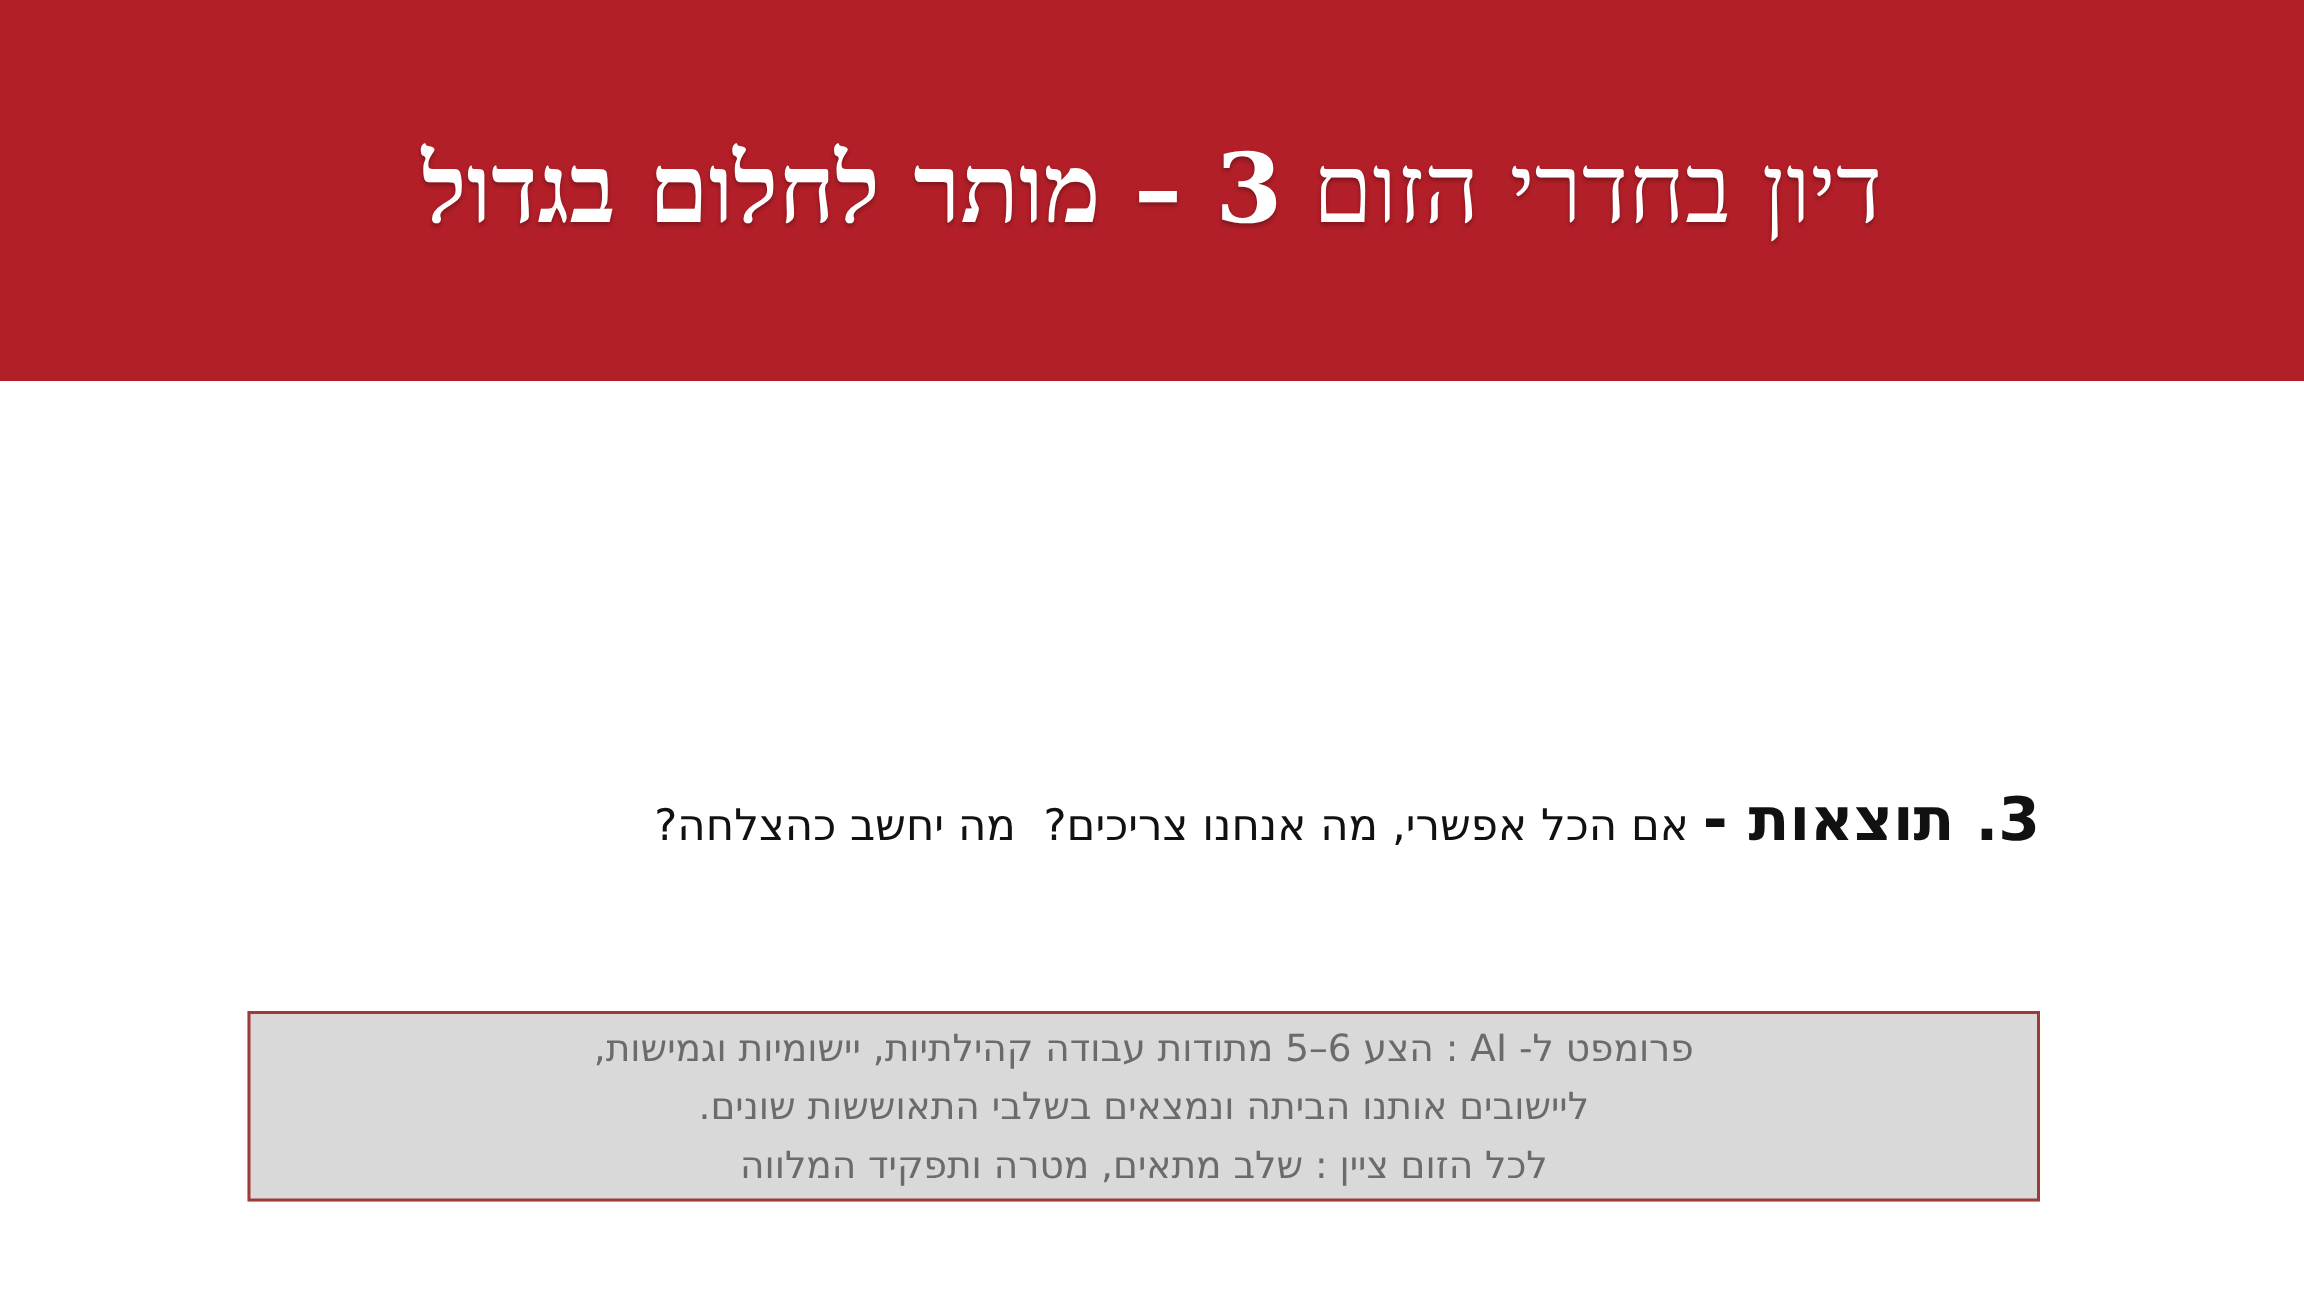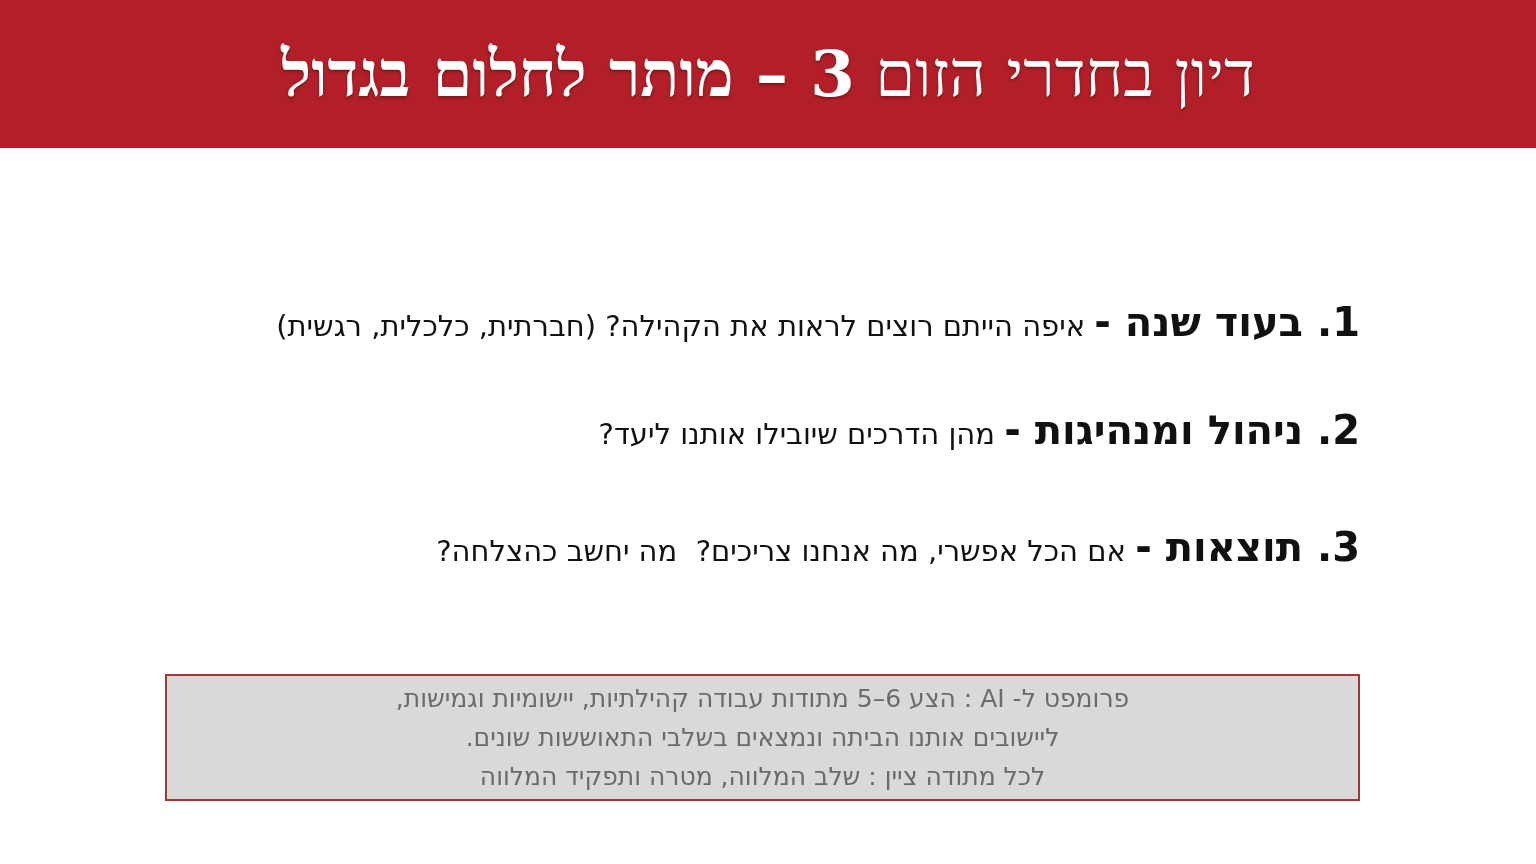--- a/index.html
+++ b/index.html
@@ -12,21 +12,21 @@
     width: 1536px;
     height: 864px;
     background: #ffffff;
     overflow: hidden;
   }
   
   .banner {
     position: absolute;
     top: 0; left: 0;
     width: 100%;
-    height: 148px;
+    height: 254px;
     background: #b21f28;
     display: flex;
     align-items: center;
     justify-content: center;
   }
   .slide-title {
     margin: 0;
     direction: rtl;
     white-space: nowrap;
     color: #ffffff;
@@ -94,36 +94,28 @@
 <body>
 
 <div class="slide">
 
   <header class="banner">
     <h1 class="slide-title"><span class="title-prefix">דיון בחדרי הזום </span><span class="title-emphasis">3 – מותר לחלום בגדול</span></h1>
   </header>
 
   <main class="questions">
 
-    <div class="q-line q-line-1">
-      <span class="q-strong"><span>1.</span> <span>בעוד שנה</span> <span>-</span></span>
-      <span class="q-text">איפה הייתם רוצים לראות את הקהילה? (חברתית, כלכלית, רגשית)</span>
-    </div>
 
-    <div class="q-line q-line-2">
-      <span class="q-strong"><span>2.</span> <span>ניהול ומנהיגות</span> <span>-</span></span>
-      <span class="q-text">מהן הדרכים שיובילו אותנו ליעד?</span>
-    </div>
 
     <div class="q-line q-line-3">
       <span class="q-strong"><span>3.</span> <span>תוצאות</span> <span>-</span></span>
       <span class="q-text">אם הכל אפשרי, מה אנחנו צריכים?&nbsp; מה יחשב כהצלחה?</span>
     </div>
 
   </main>
 
   <section class="prompt-box">
     <div class="prompt-line">פרומפט ל- AI : הצע ‪5–6‬ מתודות עבודה קהילתיות, יישומיות וגמישות,</div>
     <div class="prompt-line">ליישובים אותנו הביתה ונמצאים בשלבי התאוששות שונים.</div>
-    <div class="prompt-line">לכל מתודה ציין : שלב המלווה, מטרה ותפקיד המלווה</div>
+    <div class="prompt-line">לכל הזום ציין : שלב מתאים, מטרה ותפקיד המלווה</div>
   </section>
 
 </div>
 
 </body></html>

